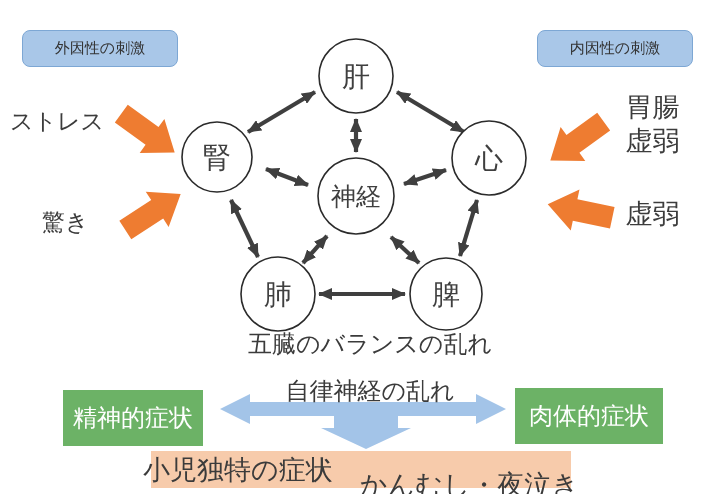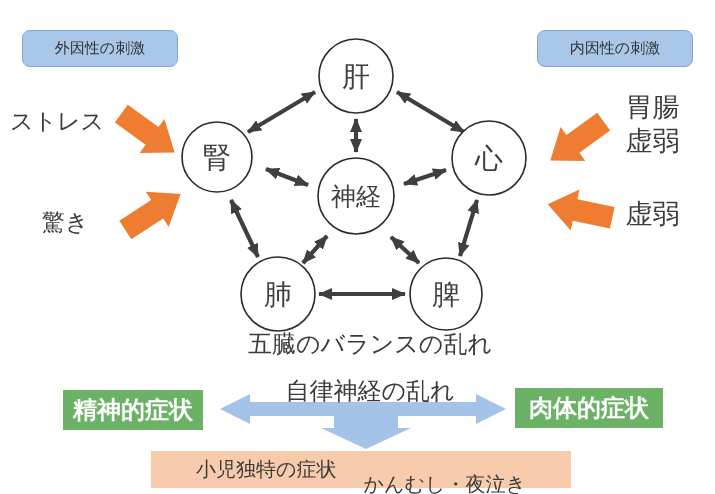--- a/index.html
+++ b/index.html
@@ -23,29 +23,29 @@
   #surprise{left:42px;top:207px;}
   .two-line{width:95px;text-align:center;font-size:27px;line-height:34px;}
   .two-line span{display:block;}
   #gastro{left:605px;top:90px;font-family:Liberation Serif, serif;}
   #weakbody{left:605px;top:197px;}
   .summary{left:130px;width:480px;text-align:center;font-size:24px;color:#3B3B3B;white-space:nowrap;}
   #summary1{top:328px;font-family:Liberation Mono, monospace;}
   #summary2{top:375px;}
   .sym-box{
     display:flex;align-items:center;justify-content:center;
-    height:40px;background:var(--box-green,#6CB266);
-    color:#fff;font-weight:bold;font-size:24px;box-sizing:border-box;
+    height:56px;background:var(--box-green,#6CB266);
+    color:#fff;font-weight:normal;font-size:24px;box-sizing:border-box;
   }
   #mental{left:63px;top:390px;width:140px;}
   #physical{left:515px;top:388px;width:148px;}
   #bottom-box{
     left:151px;top:451px;width:420px;height:37px;
     display:flex;align-items:center;justify-content:center;
-    background:var(--box-peach,#F7CBAB);font-size:20px;color:#3B3B3B;white-space:pre;gap:24px;
+    background:var(--box-peach,#F7CBAB);font-size:27px;color:#3B3B3B;white-space:pre;gap:24px;
   }
   #bottom-box .ul{text-decoration:underline;text-underline-offset:4px;text-decoration-thickness:1.5px;margin-left:3px;margin-top:30px;}
   .organ-circle{fill:#fff;stroke:#2B2B2B;stroke-width:1.6;}
   .organ-label{fill:#3F3F3F;font-family:"Liberation Sans","DejaVu Sans",sans-serif;font-size:28px;text-anchor:middle;}
   .organ-label.small{font-size:25px;}
   .link{stroke:#3F3F3F;stroke-width:4.2;fill:none;}
   .block-arrow{fill:var(--arrow-orange,#EE7C31);}
   .blue-shape{fill:var(--arrow-blue,#A3C4E8);}
 </style>
 </head>

